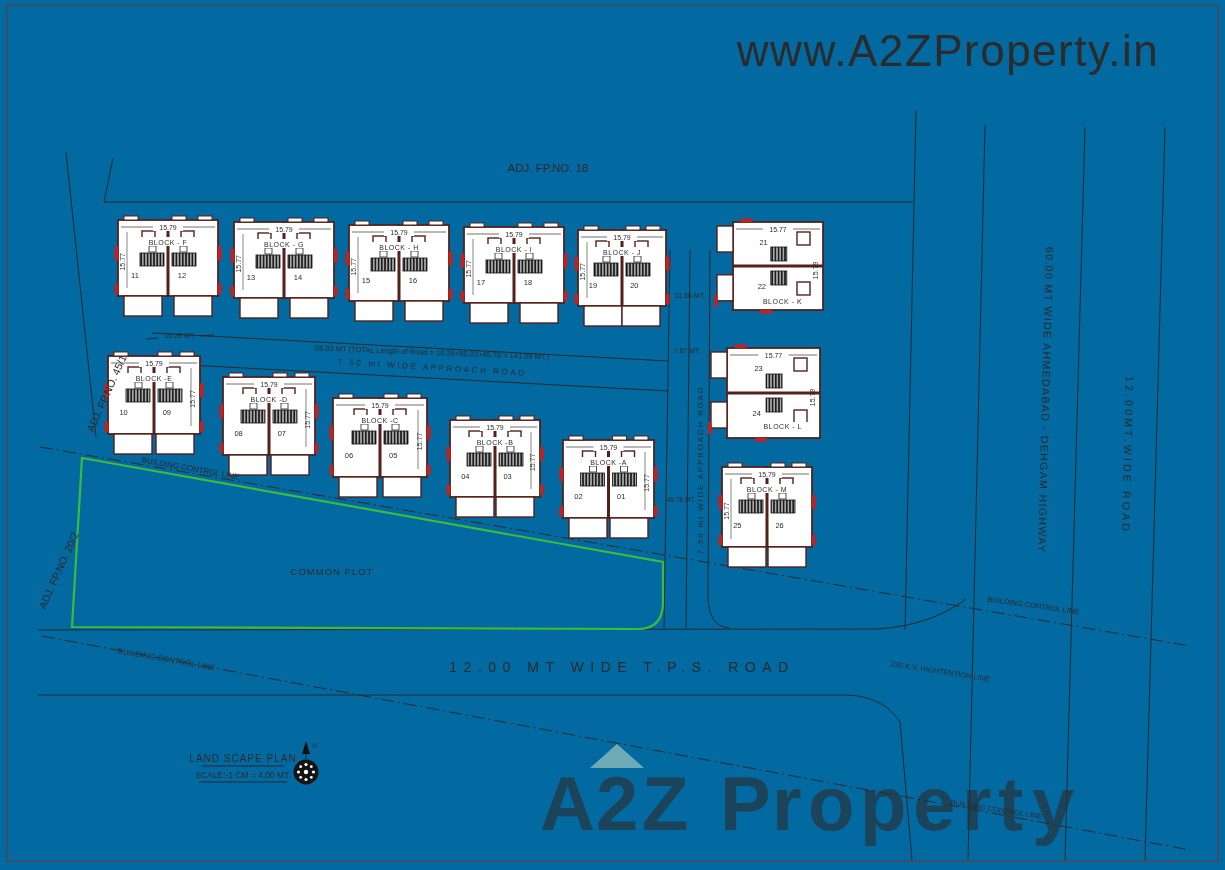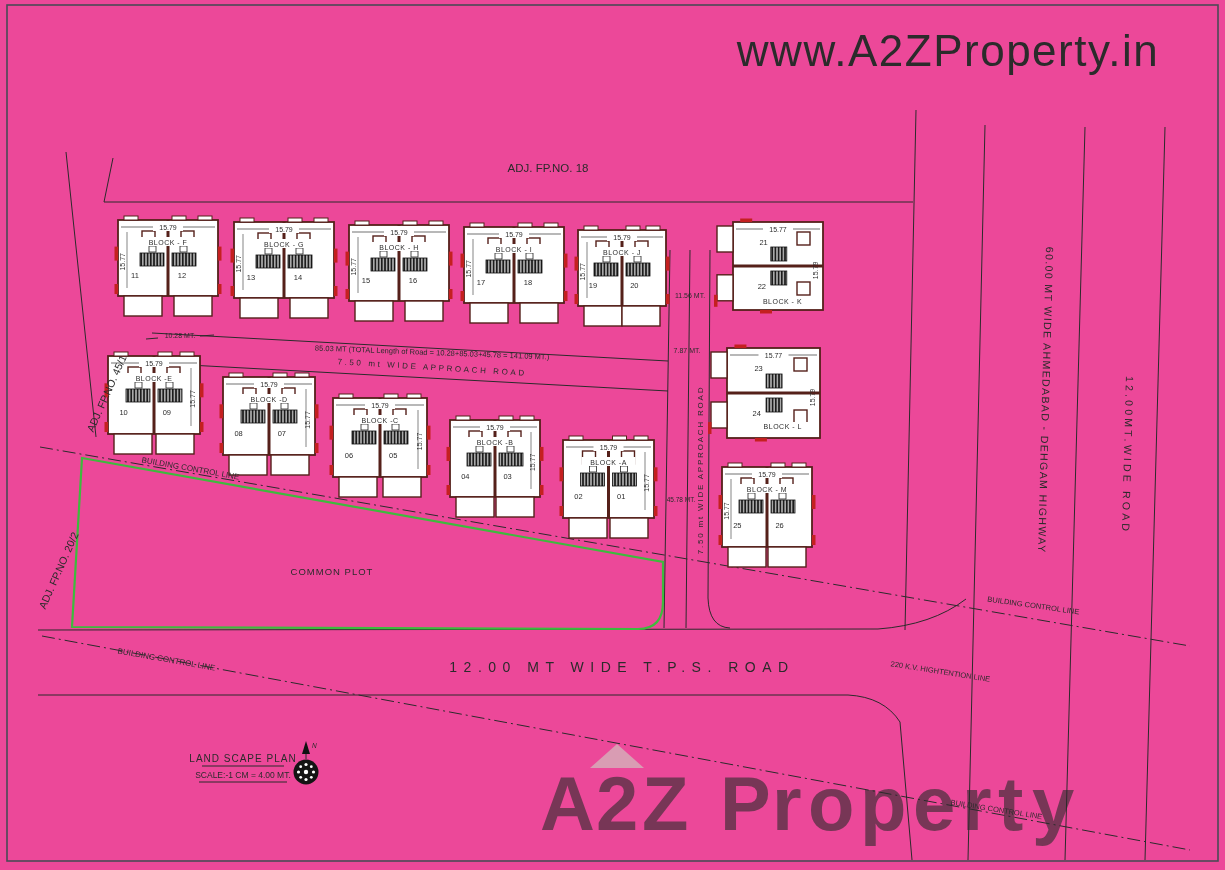--- a/index.html
+++ b/index.html
@@ -1,16 +1,16 @@
 <!DOCTYPE html>
 <html><head>
 <meta charset="utf-8">
 <style>
   html,body{margin:0;padding:0;background:#ffffff;}
-  #stage{position:relative;width:1225px;height:870px;background:#ec4899;overflow:hidden;}
+  #stage{position:relative;width:1225px;height:870px;background:#0369a1;overflow:hidden;}
   svg{position:absolute;left:0;top:0;}
   text{font-family:"Liberation Sans", sans-serif;fill:#2b2b2b;}
   .thin{stroke:#2b2b2b;stroke-width:1;fill:none;}
   .dashdot{stroke:#2b2b2b;stroke-width:1;fill:none;stroke-dasharray:13 4 2 4;}
 </style>
 </head>
 <body>
 
 <div id="stage">
 <svg width="1225" height="870" viewBox="0 0 1225 870">

